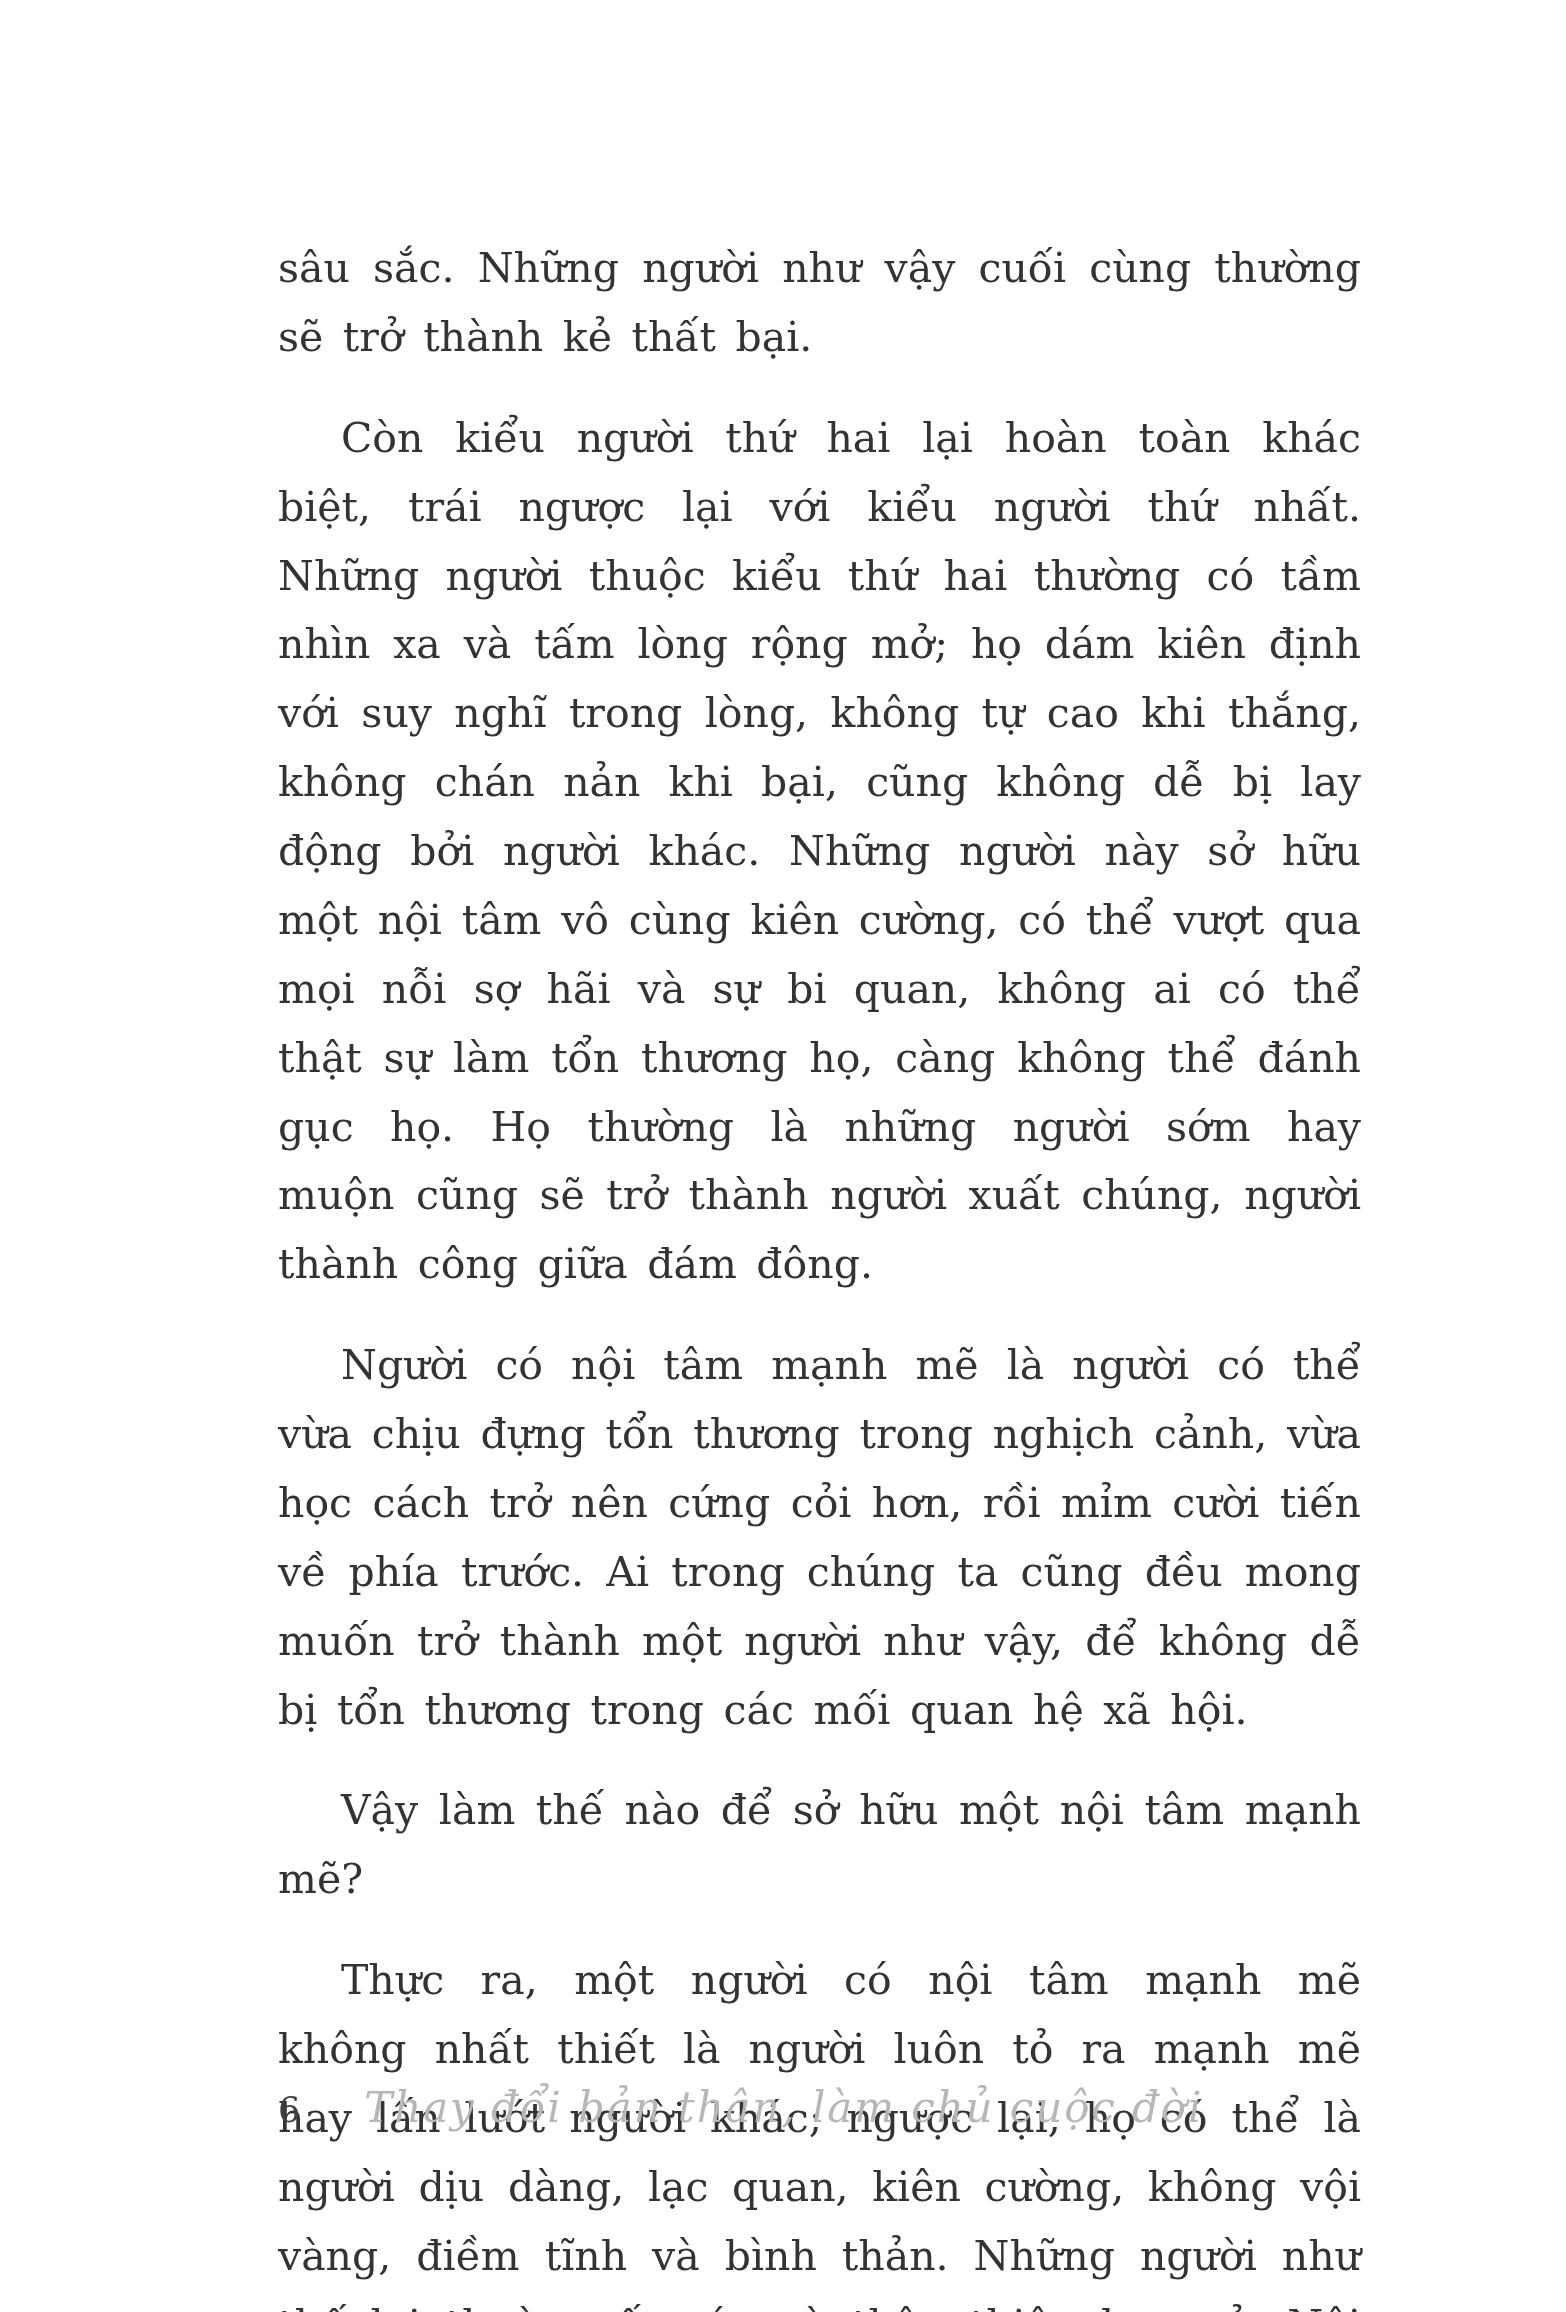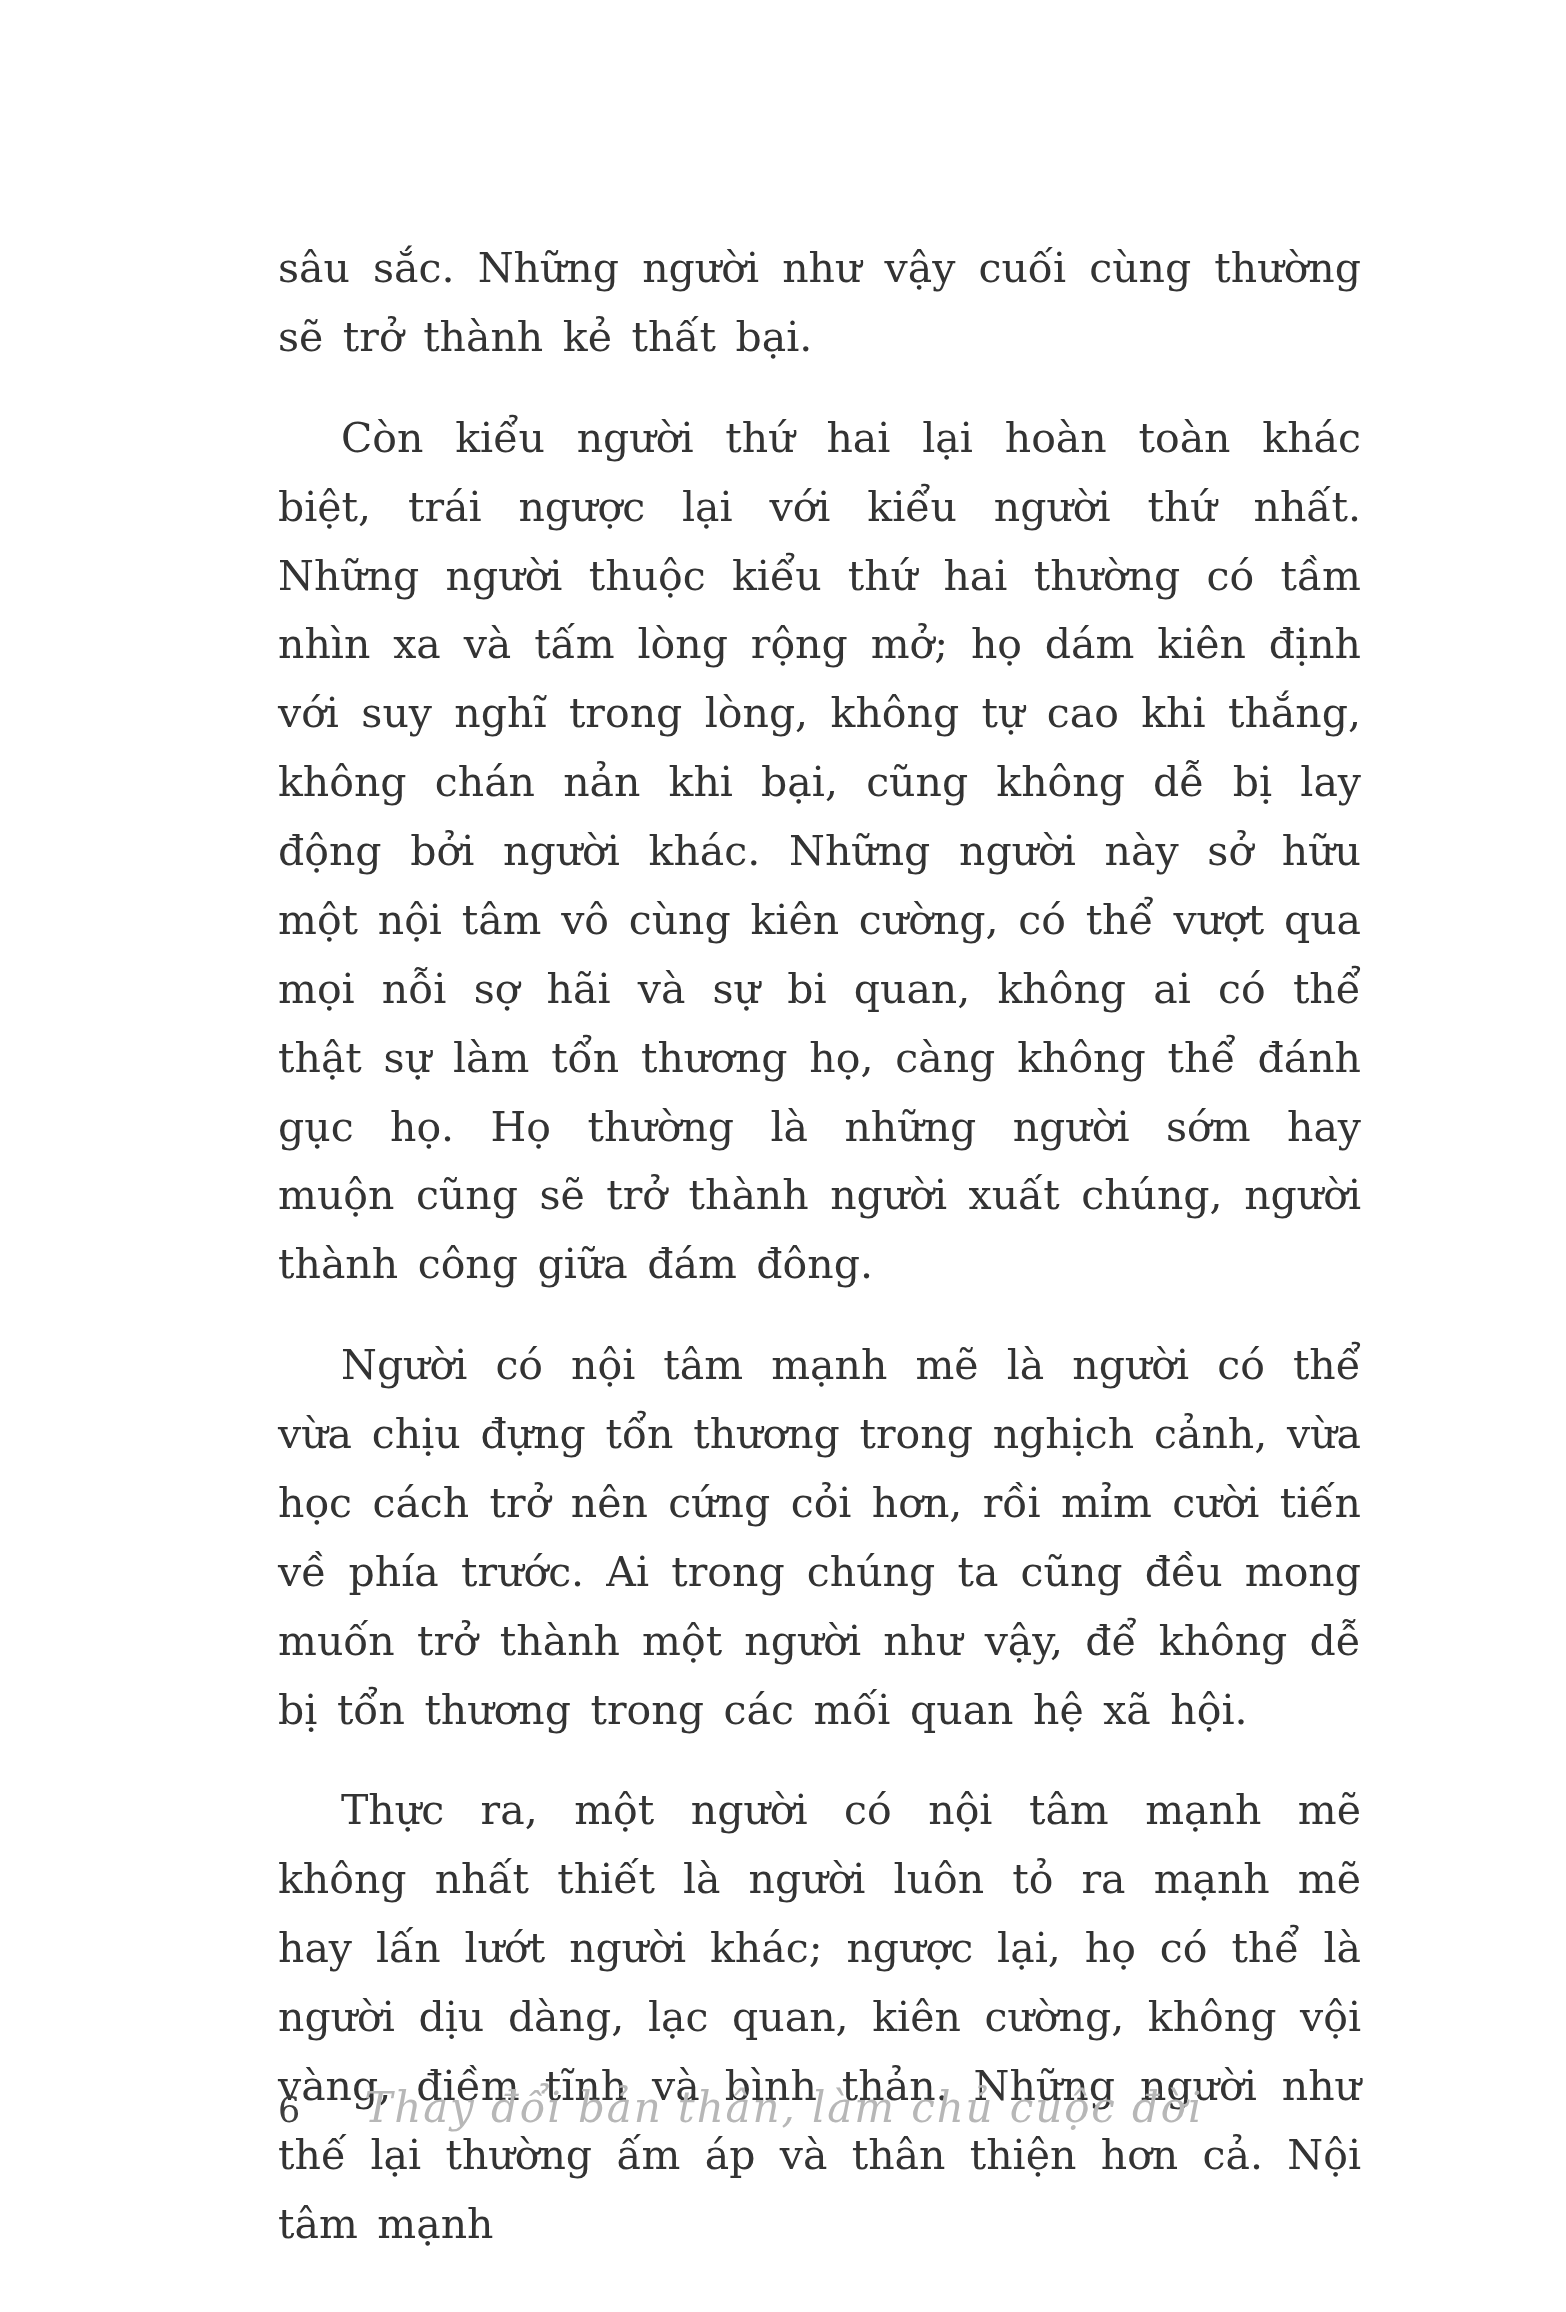--- a/index.html
+++ b/index.html
@@ -52,20 +52,21 @@
     letter-spacing: 1.9px;
   }
 </style>
 </head>
 <body>
 
 <div class="page-content">
   <p class="para no-indent">sâu sắc. Những người như vậy cuối cùng thường sẽ trở thành kẻ thất bại.</p>
   <p class="para">Còn kiểu người thứ hai lại hoàn toàn khác biệt, trái ngược lại với kiểu người thứ nhất. Những người thuộc kiểu thứ hai thường có tầm nhìn xa và tấm lòng rộng mở; họ dám kiên định với suy nghĩ trong lòng, không tự cao khi thắng, không chán nản khi bại, cũng không dễ bị lay động bởi người khác. Những người này sở hữu một nội tâm vô cùng kiên cường, có thể vượt qua mọi nỗi sợ hãi và sự bi quan, không ai có thể thật sự làm tổn thương họ, càng không thể đánh gục họ. Họ thường là những người sớm hay muộn cũng sẽ trở thành người xuất chúng, người thành công giữa đám đông.</p>
   <p class="para">Người có nội tâm mạnh mẽ là người có thể vừa chịu đựng tổn thương trong nghịch cảnh, vừa học cách trở nên cứng cỏi hơn, rồi mỉm cười tiến về phía trước. Ai trong chúng ta cũng đều mong muốn trở thành một người như vậy, để không dễ bị tổn thương trong các mối quan hệ xã hội.</p>
+  <p class="para">Vậy làm thế nào để sở hữu một nội tâm mạnh mẽ?</p>
   <p class="para">Thực ra, một người có nội tâm mạnh mẽ không nhất thiết là người luôn tỏ ra mạnh mẽ hay lấn lướt người khác; ngược lại, họ có thể là người dịu dàng, lạc quan, kiên cường, không vội vàng, điềm tĩnh và bình thản. Những người như thế lại thường ấm áp và thân thiện hơn cả. Nội tâm mạnh</p>
 </div>
 
 <div class="page-footer">
   <span class="page-number">6</span>
   <span class="book-title">Thay đổi bản thân, làm chủ cuộc đời</span>
 </div>
 
 
 </body></html>

